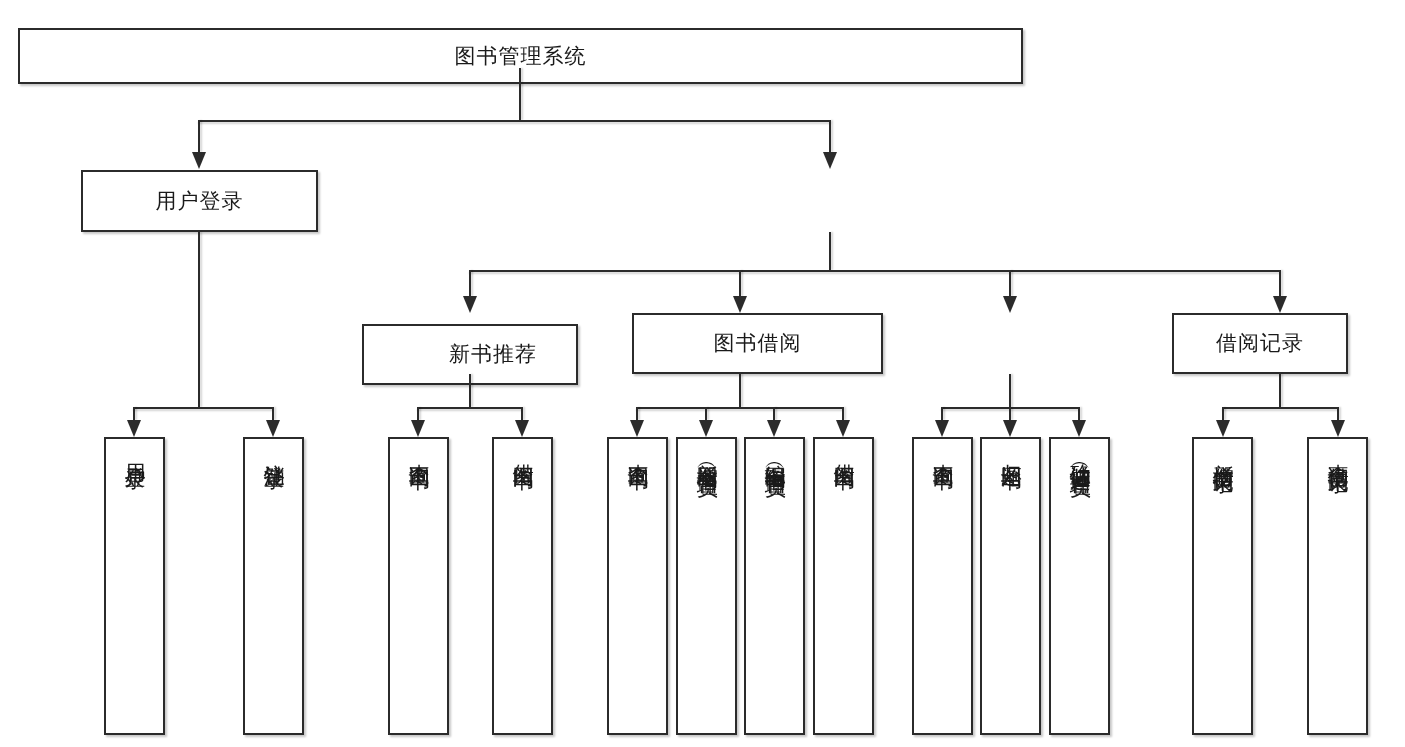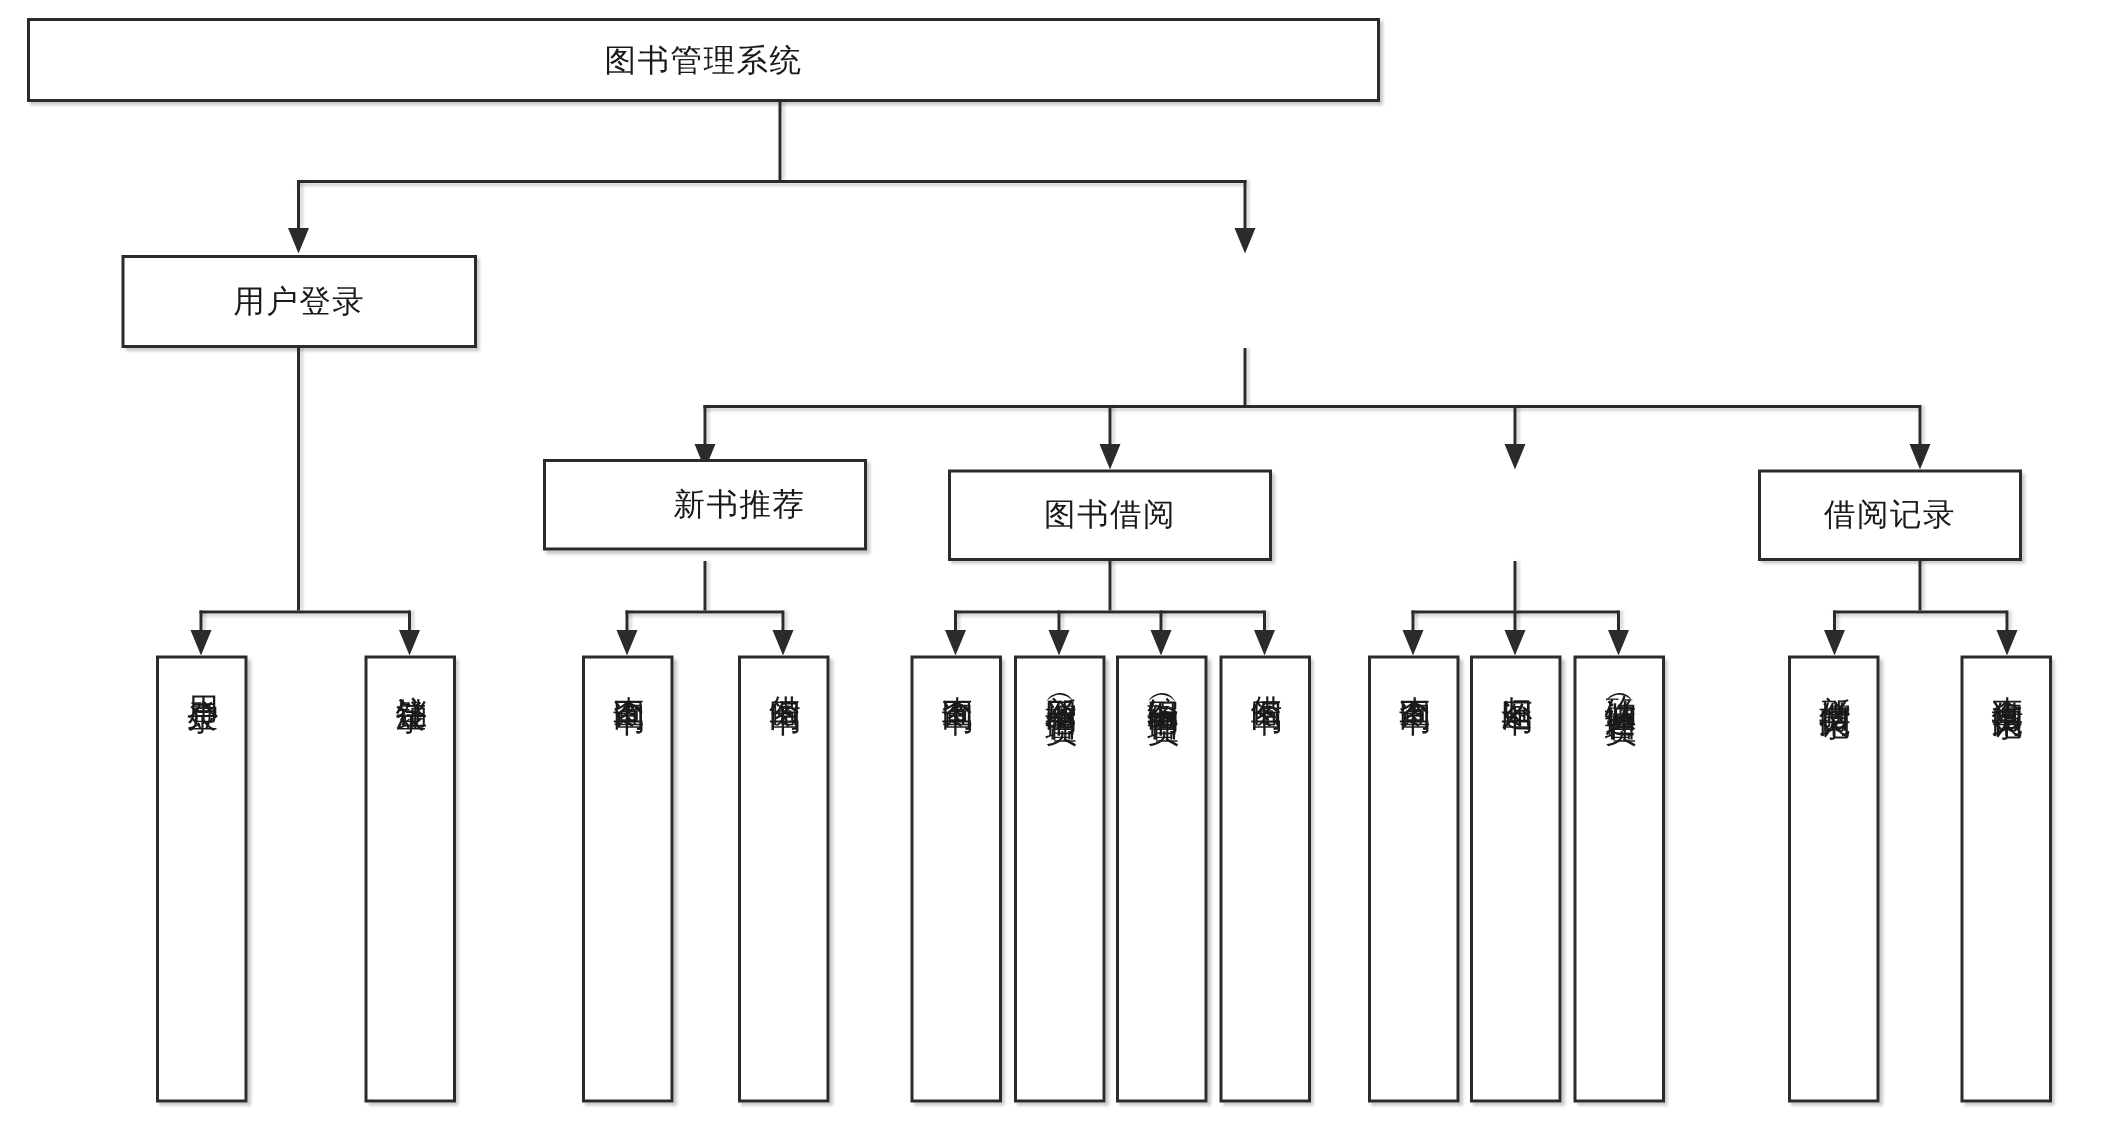--- a/index.html
+++ b/index.html
@@ -88,21 +88,21 @@
     letter-spacing: 0.5px;
     white-space: nowrap;
     user-select: none;
   }
 </style>
 </head>
 <body>
 
 <div id="canvas">
 
-  <div class="node" style="left:18px; top:12px; width:902px; height:56px;">
+  <div class="node" style="left:18px; top:28px; width:1005px; height:56px;">
     <span class="label">图书管理系统</span>
   </div>
 
   <div class="vline" style="left:519px; top:68px; height:52px;"></div>
 
   <div class="hline" style="left:198px; top:120px; width:633px;"></div>
 
   <div class="vline" style="left:198px; top:120px; height:32px;"></div>
   <div class="arrow" style="left:192px; top:152px;"></div>
   <div class="vline" style="left:829px; top:120px; height:32px;"></div>
@@ -127,24 +127,24 @@
 
   <div class="vline" style="left:739px; top:270px; height:26px;"></div>
   <div class="arrow" style="left:733px; top:296px;"></div>
 
   <div class="vline" style="left:1009px; top:270px; height:26px;"></div>
   <div class="arrow" style="left:1003px; top:296px;"></div>
 
   <div class="vline" style="left:1279px; top:270px; height:26px;"></div>
   <div class="arrow" style="left:1273px; top:296px;"></div>
 
-  <div class="node" style="left:362px; top:306px; width:216px; height:61px;padding-left:46px;">
+  <div class="node" style="left:362px; top:324px; width:216px; height:61px;padding-left:46px;">
     <span class="label">新书推荐</span>
   </div>
-  <div class="node" style="left:632px; top:313px; width:216px; height:61px;">
+  <div class="node" style="left:632px; top:313px; width:251px; height:61px;">
     <span class="label">图书借阅</span>
   </div>
   <div class="node" style="left:1172px; top:313px; width:176px; height:61px;">
     <span class="label">借阅记录</span>
   </div>
 
   <div class="vline" style="left:469px; top:374px; height:33px;"></div>
   <div class="hline" style="left:417px; top:407px; width:105px;"></div>
   <div class="vline" style="left:417px; top:407px; height:13px;"></div>
   <div class="arrow" style="left:411px; top:420px;"></div>

